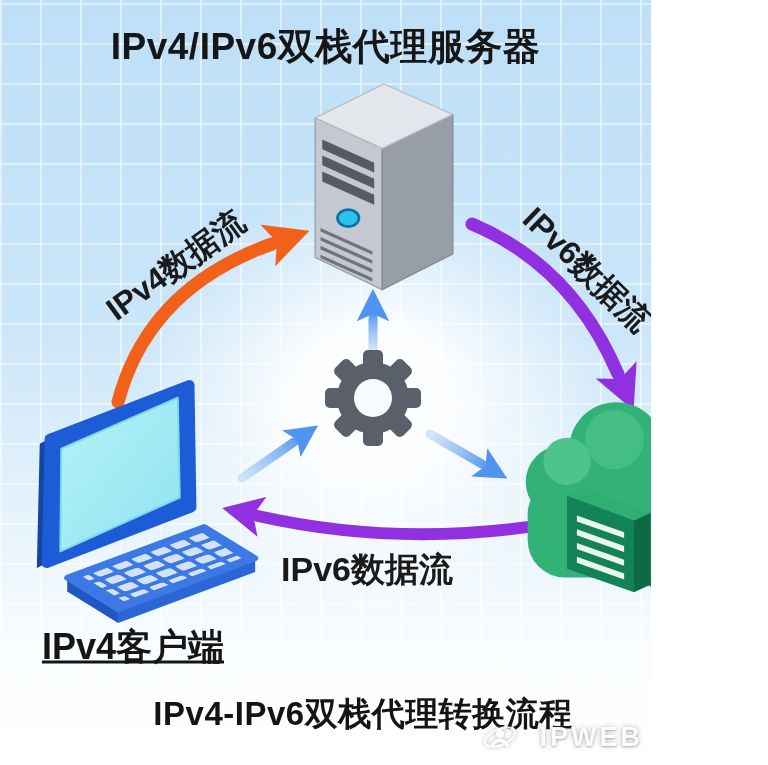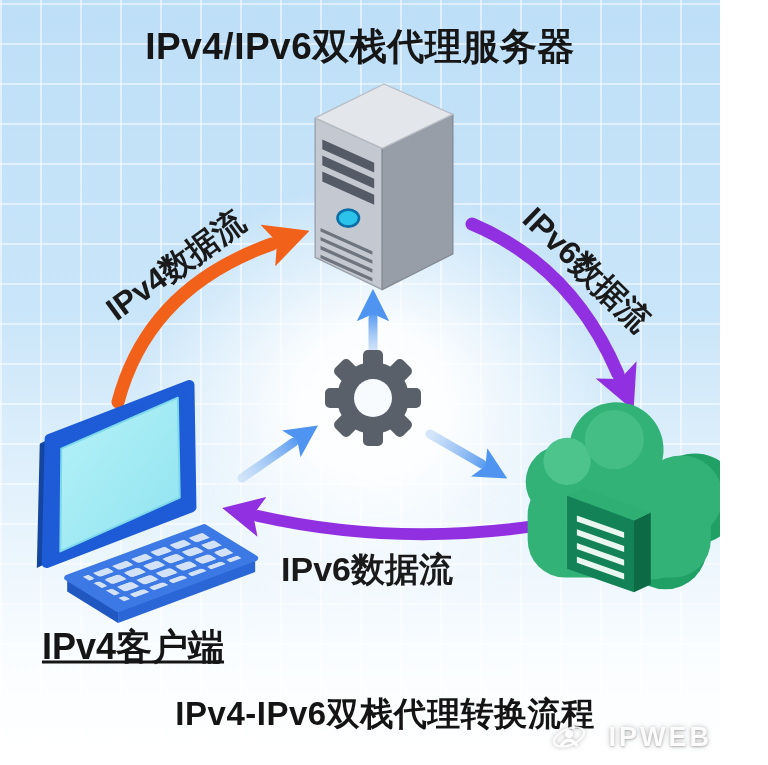--- a/index.html
+++ b/index.html
@@ -1,17 +1,17 @@
 <!DOCTYPE html>
 <html><head>
 <meta charset="utf-8">
 <style>
   html,body{margin:0;padding:0;}
   .canvas{
-    position:relative;width:720px;height:765px;overflow:hidden;
+    position:relative;width:651px;height:765px;overflow:hidden;
     font-family:"Liberation Sans","DejaVu Sans",sans-serif;
     background:linear-gradient(180deg,#BDDFF7 0%,#C9E5F9 40%,#E4F2FC 66%,#FAFDFF 86%,#FFFFFF 100%);
   }
   .grid{
     position:absolute;inset:0;
     background-image:
       repeating-linear-gradient(0deg, rgba(255,255,255,.5) 0 2px, transparent 2px 40px),
       repeating-linear-gradient(90deg, rgba(255,255,255,.5) 0 2px, transparent 2px 40px);
   }
   .glow{
@@ -32,21 +32,21 @@
   .lbl-ipv6-r{left:586px;top:270px;font-size:32px;transform:translate(-50%,-50%) rotate(44deg);}
   .lbl-ipv6-b{left:367px;top:570px;font-size:34px;transform:translate(-50%,-50%);}
   .node-label{
     position:absolute;font-weight:bold;color:#151515;white-space:nowrap;font-size:36px;
     transform:translate(-50%,-50%);
     text-decoration:underline;
   }
   .lbl-client{left:133px;top:647px;}
   .lbl-website{left:619px;top:647px;}
   .footer-title{
-    position:absolute;left:385px;top:714px;transform:translate(-50%,-50%);
+    position:absolute;left:363px;top:714px;transform:translate(-50%,-50%);
     font-size:33px;font-weight:bold;color:#141414;white-space:nowrap;letter-spacing:.5px;
   }
   .watermark{
     position:absolute;right:8px;bottom:10px;display:flex;align-items:center;gap:21px;
     color:rgba(255,255,255,.95);font-weight:bold;font-size:27px;letter-spacing:3px;
     text-shadow:0 0 5px rgba(110,110,110,.45), 0 1px 2px rgba(90,90,90,.35);
   }
   .watermark svg{filter:drop-shadow(0 0 2px rgba(110,110,110,.5));}
   svg{display:block;}
 </style>

